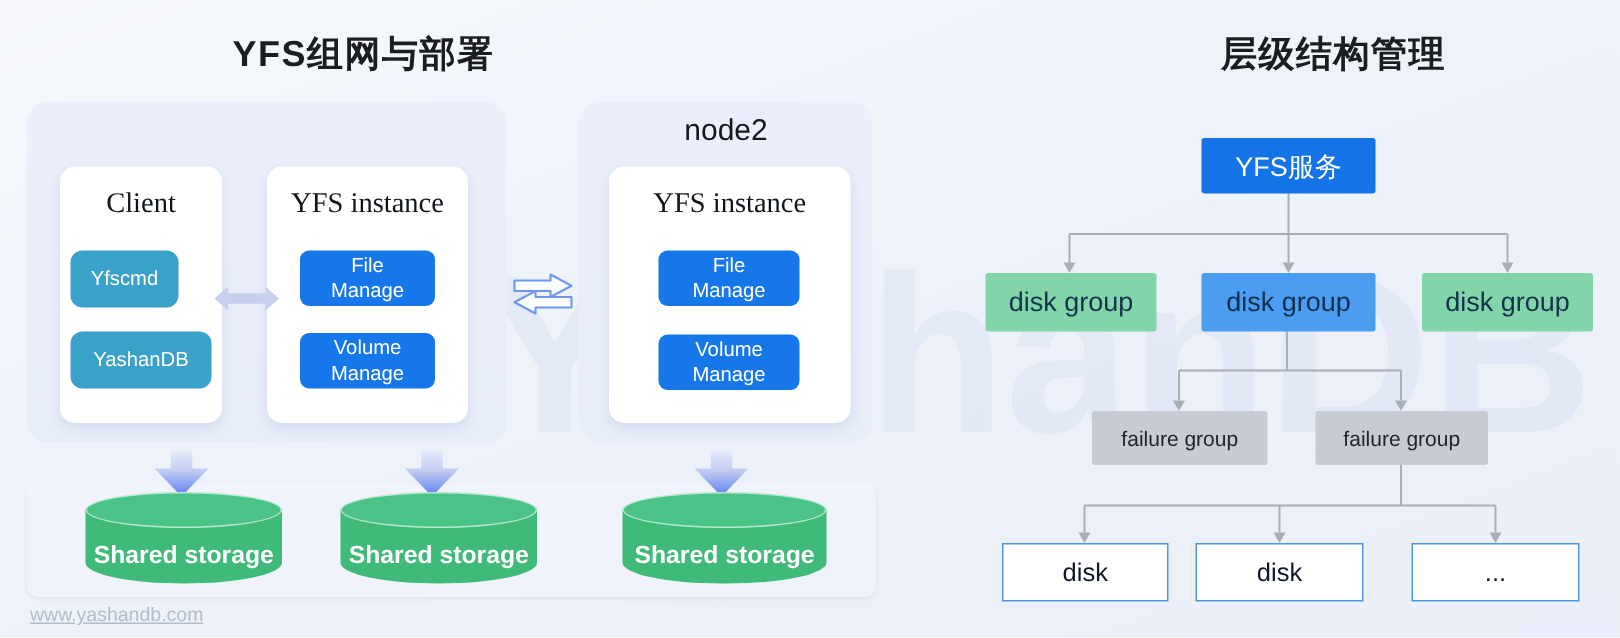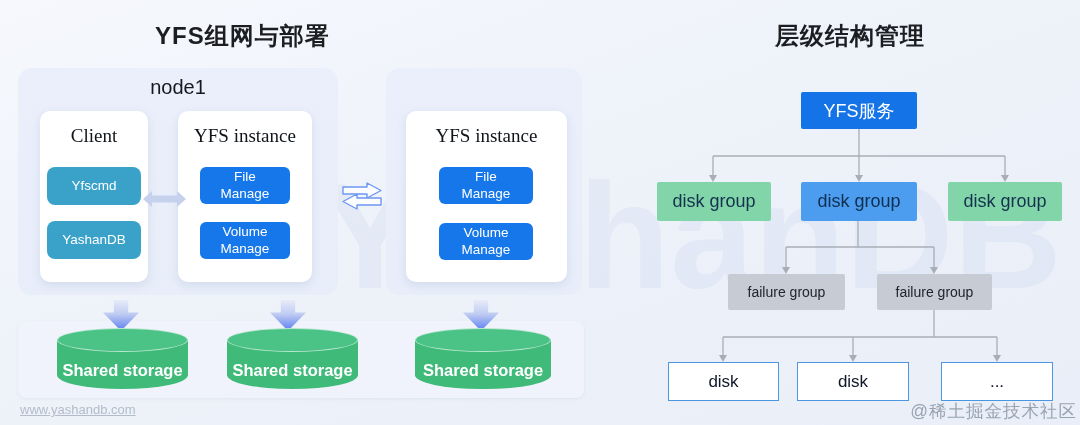--- a/index.html
+++ b/index.html
@@ -56,45 +56,45 @@
 </head>
 <body>
 
 <div class="stage">
 
   <div class="abs brand-wm">YashanDB</div>
 
   <div class="abs sec-title" style="left:155px;top:20px;width:320px;text-align:left;">YFS组网与部署</div>
 
   <div class="abs node" style="left:18px;top:68px;width:320px;height:227px;">
-    <div class="node-label">node1</div>
 
     <div class="card" style="left:22px;top:43px;width:108px;height:171px;">
       <div class="card-title">Client</div>
-      <div class="btn teal" style="left:7px;top:56px;width:94px;height:38px;text-align:right;">Yfscmd</div>
+      <div class="btn teal" style="left:7px;top:56px;width:72px;height:38px;text-align:right;">Yfscmd</div>
       <div class="btn teal" style="left:7px;top:110px;width:94px;height:38px;">YashanDB</div>
     </div>
 
     <div class="card" style="left:160px;top:43px;width:134px;height:171px;">
       <div class="card-title">YFS instance</div>
       <div class="btn blue" style="left:22px;top:56px;width:90px;height:37px;">File Manage</div>
       <div class="btn blue" style="left:22px;top:111px;width:90px;height:37px;">Volume Manage</div>
     </div>
   </div>
 
   <svg class="abs" style="left:142px;top:189px;z-index:2;" width="45" height="20" viewBox="0 0 45 20">
     <polygon points="1,10 10,2 10,6.5 35,6.5 35,2 44,10 35,18 35,13.5 10,13.5 10,18" fill="#c6d1ed"></polygon>
   </svg>
 
   <svg class="abs" style="left:337px;top:181px;z-index:2;" width="50" height="30" viewBox="0 0 50 30">
     <polygon points="6,6 30,6 30,2 44,9.5 30,17 30,13 6,13" fill="#fbfdff" stroke="#6e97f2" stroke-width="1.4" stroke-linejoin="round"></polygon>
     <polygon points="44,17 20,17 20,13 6,20.5 20,28 20,24 44,24" fill="#fbfdff" stroke="#6e97f2" stroke-width="1.4" stroke-linejoin="round"></polygon>
   </svg>
 
   <div class="abs node" style="left:386px;top:68px;width:196px;height:227px;">
+    <div class="node-label">node2</div>
     <div class="card" style="left:20px;top:43px;width:161px;height:171px;">
       <div class="card-title">YFS instance</div>
       <div class="btn blue" style="left:33px;top:56px;width:94px;height:37px;">File Manage</div>
       <div class="btn blue" style="left:33px;top:112px;width:94px;height:37px;">Volume Manage</div>
     </div>
   </div>
 
   <div class="abs band"></div>
 
   <div class="abs down-arrow" style="left:103px;"></div>
@@ -110,21 +110,21 @@
     <div class="cyl-body"></div>
     <div class="cyl-top"></div>
     <div class="cyl-label">Shared storage</div>
   </div>
   <div class="abs cyl" style="left:415px;width:136px;">
     <div class="cyl-body"></div>
     <div class="cyl-top"></div>
     <div class="cyl-label">Shared storage</div>
   </div>
 
-  <div class="abs sec-title" style="left:690px;top:20px;width:320px;text-align:center;">层级结构管理</div>
+  <div class="abs sec-title" style="left:729px;top:20px;width:320px;text-align:center;">层级结构管理</div>
 
   <svg class="connectors" width="1080" height="425" viewBox="0 0 1080 425">
     <g stroke="#a9aeb6" stroke-width="1.3" fill="none">
       <path d="M859,129 L859,156 M713,156 L1005,156 M713,156 L713,175 M859,156 L859,175 M1005,156 L1005,175"></path>
       <path d="M858,221 L858,247 M786,247 L934,247 M786,247 L786,267 M934,247 L934,267"></path>
       <path d="M934,310 L934,337 M723,337 L997,337 M723,337 L723,355 M853,337 L853,355 M997,337 L997,355"></path>
     </g>
     <g fill="#a9aeb6">
       <polygon points="709,175 717,175 713,182"></polygon>
       <polygon points="855,175 863,175 859,182"></polygon>
@@ -144,15 +144,14 @@
   <div class="abs center tnode green" style="left:948px;top:182px;width:114px;height:39px;">disk group</div>
 
   <div class="abs center tnode gray" style="left:728px;top:274px;width:117px;height:36px;">failure group</div>
   <div class="abs center tnode gray" style="left:877px;top:274px;width:115px;height:36px;">failure group</div>
 
   <div class="abs center tnode disk" style="left:668px;top:362px;width:111px;height:39px;">disk</div>
   <div class="abs center tnode disk" style="left:797px;top:362px;width:112px;height:39px;">disk</div>
   <div class="abs center tnode disk" style="left:941px;top:362px;width:112px;height:39px;">...</div>
 
   <div class="abs site-wm">www.yashandb.com</div>
-  <div class="abs community-wm">@稀土掘金技术社区</div>
 
 </div>
 
 </body></html>

